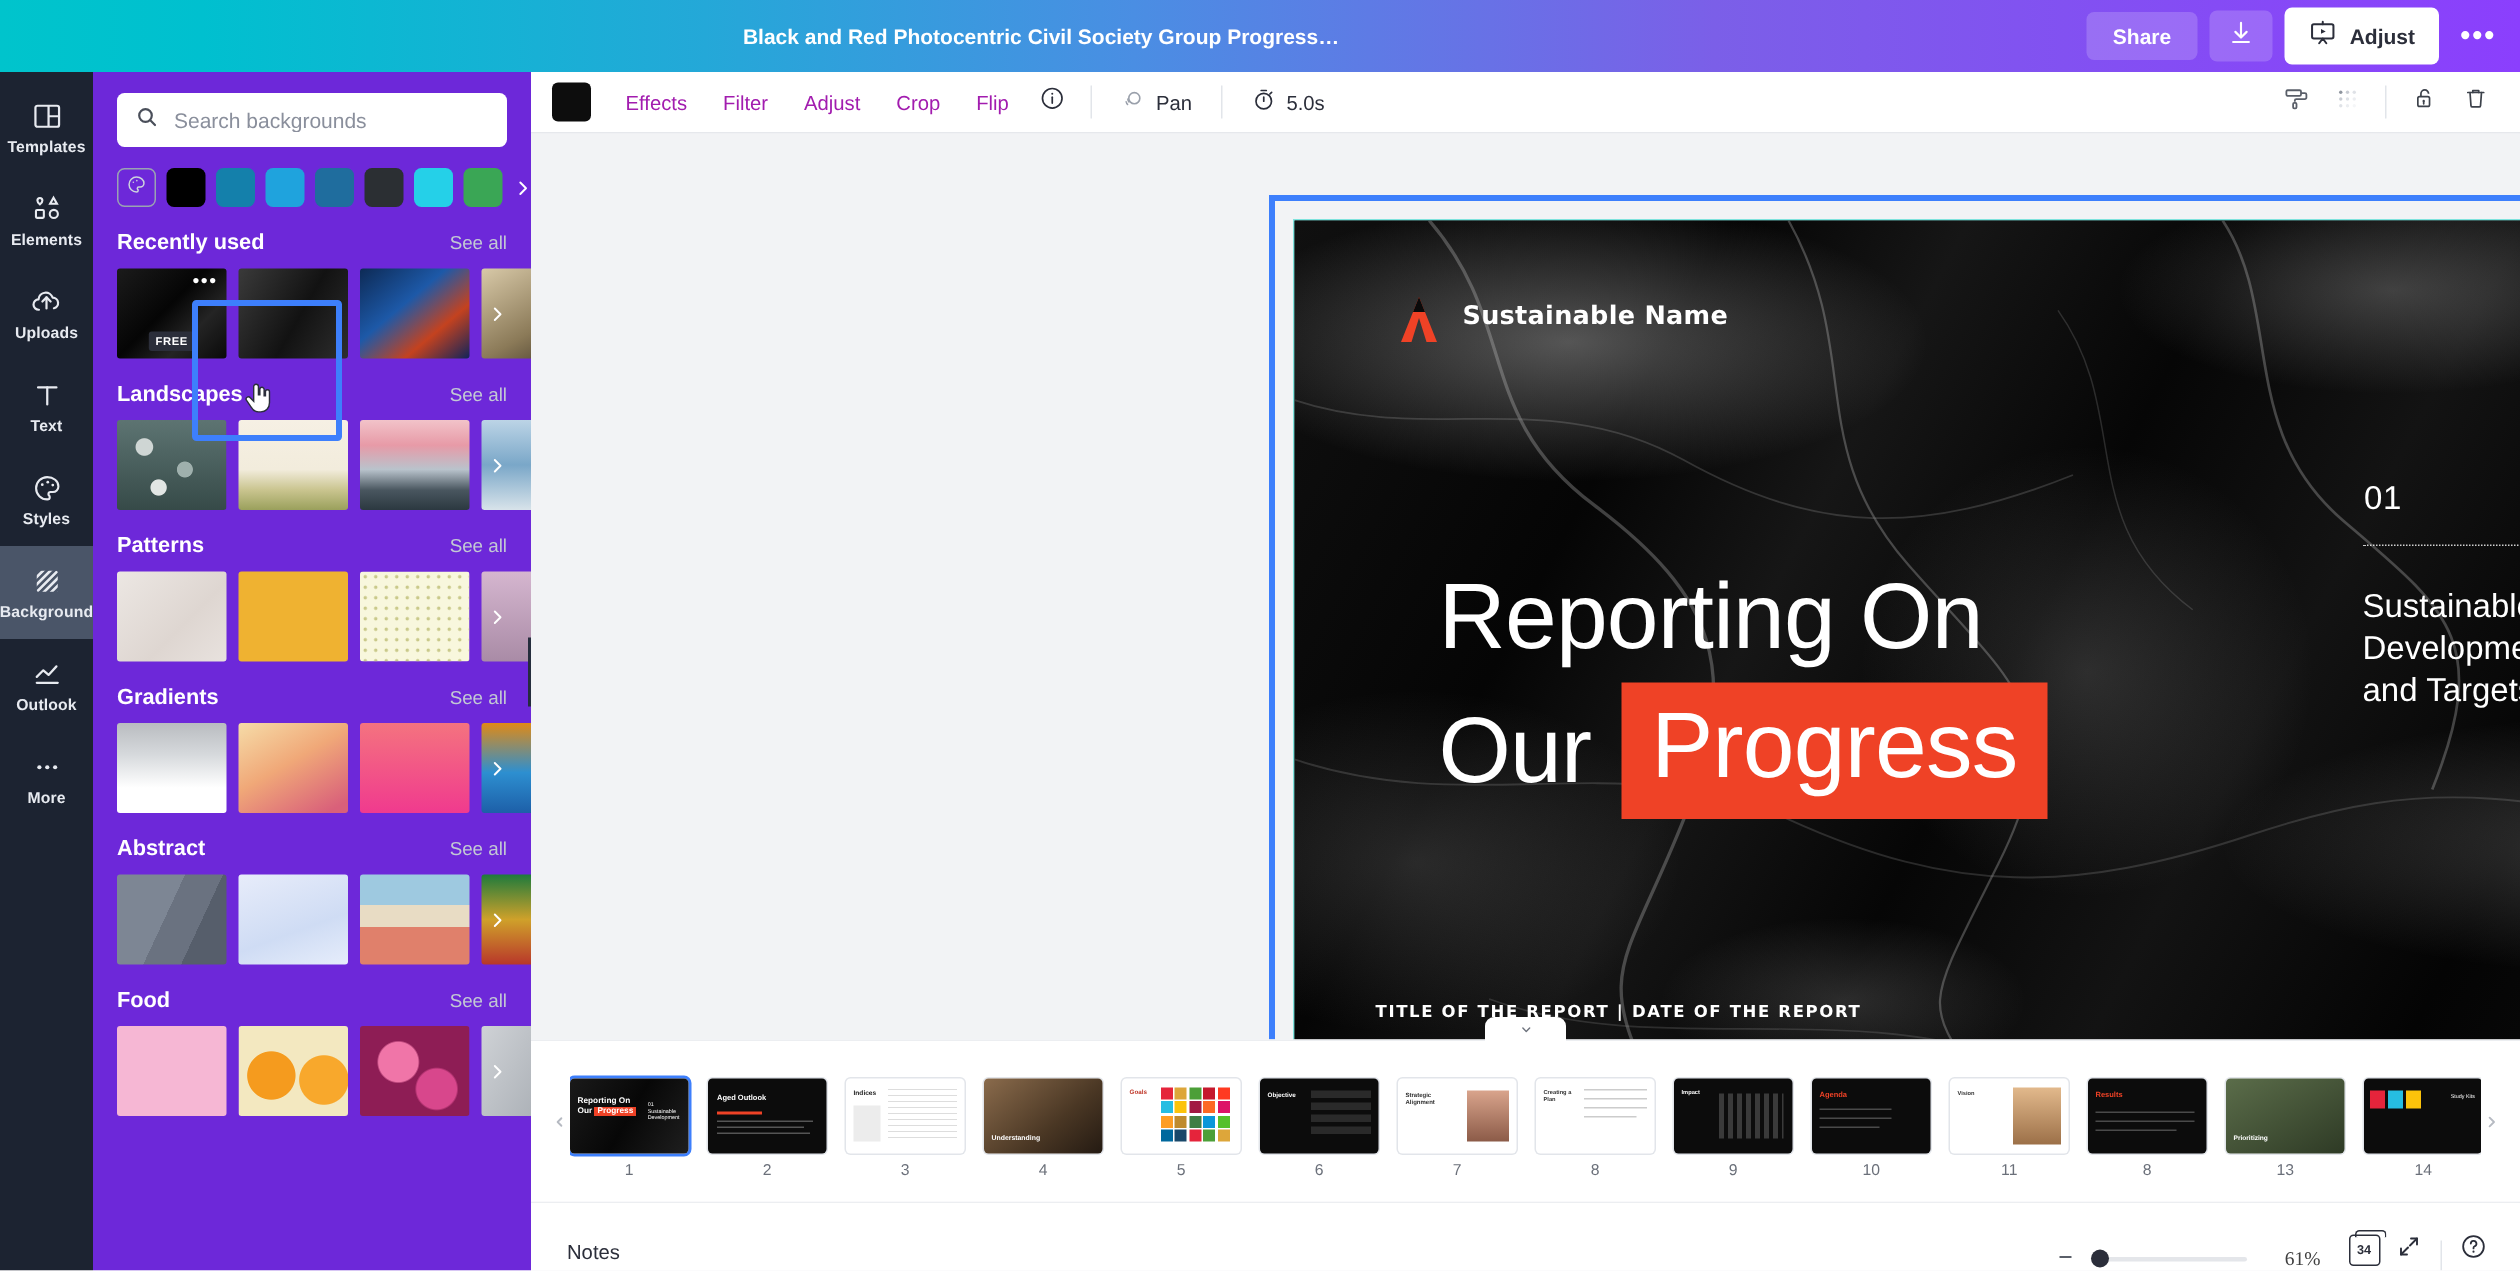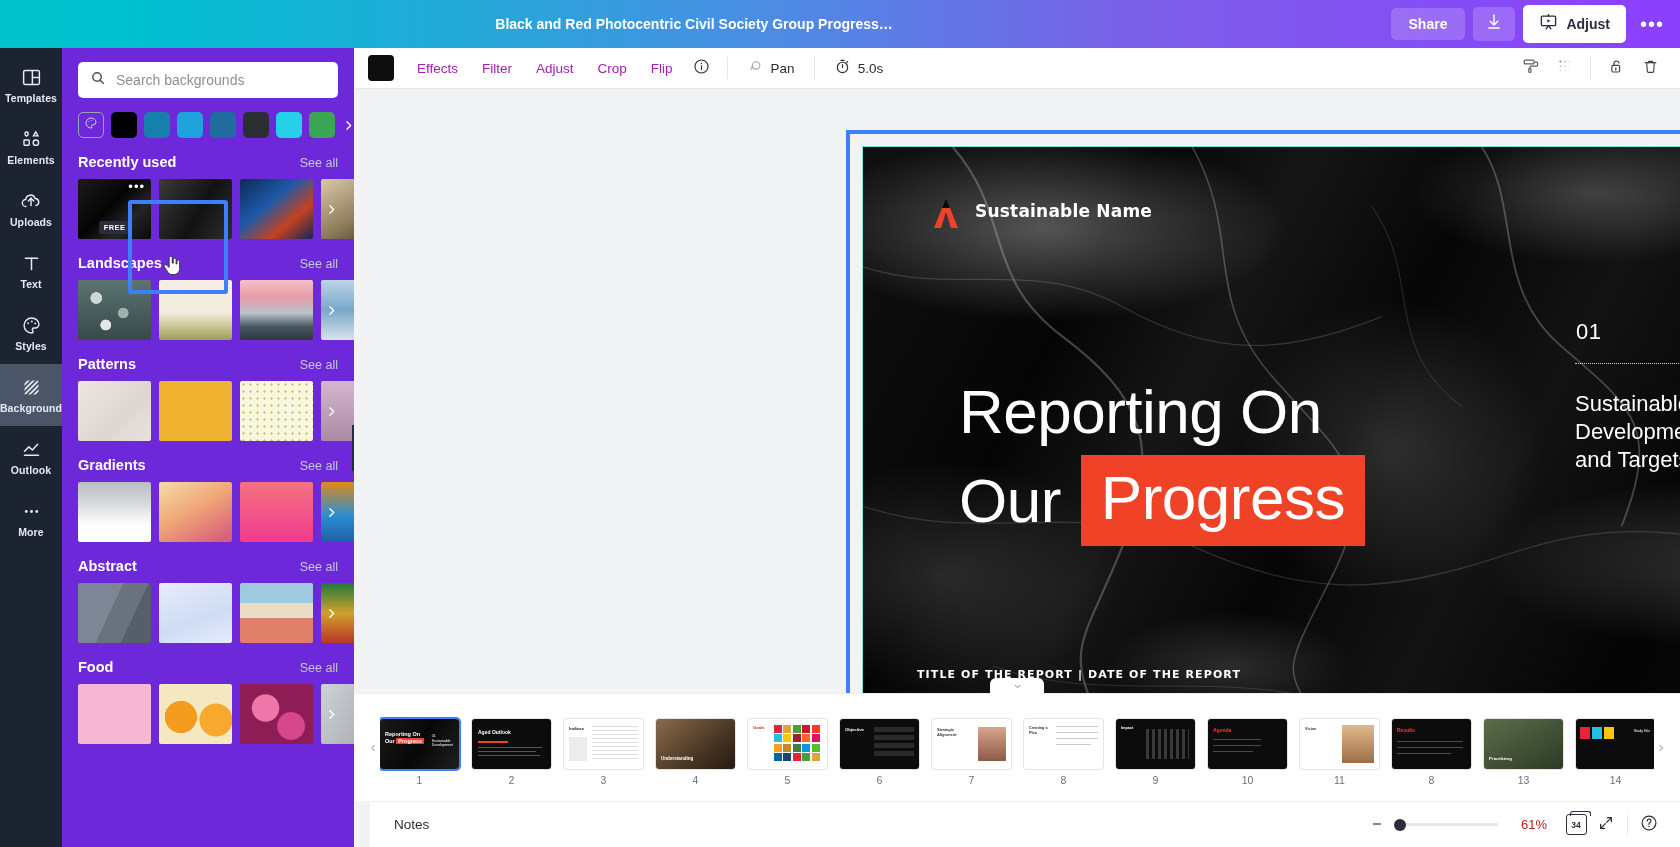--- a/index.html
+++ b/index.html
@@ -214,30 +214,30 @@
   .fs-item { flex: 0 0 auto; display: flex; flex-direction: column; align-items: center; gap: 5px; cursor: pointer; }
   .fs-thumb {
     width: 79px; height: 50px; border-radius: 3px; overflow: hidden; position: relative;
     box-shadow: 0 0 0 1px #e2e5ea;
   }
   .fs-item.sel .fs-thumb { box-shadow: 0 0 0 2px #3d7ffc; }
   .fs-num { font-size: 10.5px; color: #6b707a; }
 
   
   .notesbar {
-    height: 46px; flex: 0 0 46px; background: #fff; display: flex; align-items: center;
-    padding: 0 16px; border-top: 1px solid #eceef1; margin-left: 16px;
+    height: 46px; flex: 0 0 46px; background: #fff; display: flex; align-items: flex-end;
+    padding: 0 16px; border-top: 1px solid #eceef1;
   }
   .notes-label { font-size: 13.5px; color: #2b2e3a; cursor: pointer; padding: 5px 8px; border-radius: 4px; }
   .nb-spacer { flex: 1 1 auto; }
   .zoomctl { display: flex; align-items: center; gap: 11px; }
   .zc-minus { color: #5a5f69; font-size: 15px; cursor: pointer; line-height: 1; }
   .zc-track { width: 104px; height: 3px; background: #e4e6ea; border-radius: 2px; position: relative; cursor: pointer; }
   .zc-knob { position: absolute; left: 6px; top: 50%; transform: translate(-50%,-50%); width: 12px; height: 12px; border-radius: 50%; background: #2b2e3a; }
-  .zc-pct { font-size: 13px; color: #b91c1c; width: 38px; text-align: right; }
+  .zc-pct { font-size: 13px; color: #404040; width: 38px; text-align: right; font-family: Liberation Serif, serif; }
   .nb-ico { width: 30px; height: 28px; display: flex; align-items: center; justify-content: center; cursor: pointer; color: #2b2e3a; }
   .nb-sep { width: 1px; height: 20px; background: #e2e5ea; margin: 0 6px; }
   .pagecount-box {
     width: 21px; height: 21px; border: 1.6px solid #2b2e3a; border-radius: 3px;
     display: flex; align-items: center; justify-content: center; font-size: 8.5px; font-weight: 700;
     position: relative;
   }
   .pagecount-box::before {
     content: ""; position: absolute; left: 3px; top: -4px; width: 19px; height: 4px;
     border: 1.6px solid #2b2e3a; border-bottom: 0; border-radius: 3px 3px 0 0;

